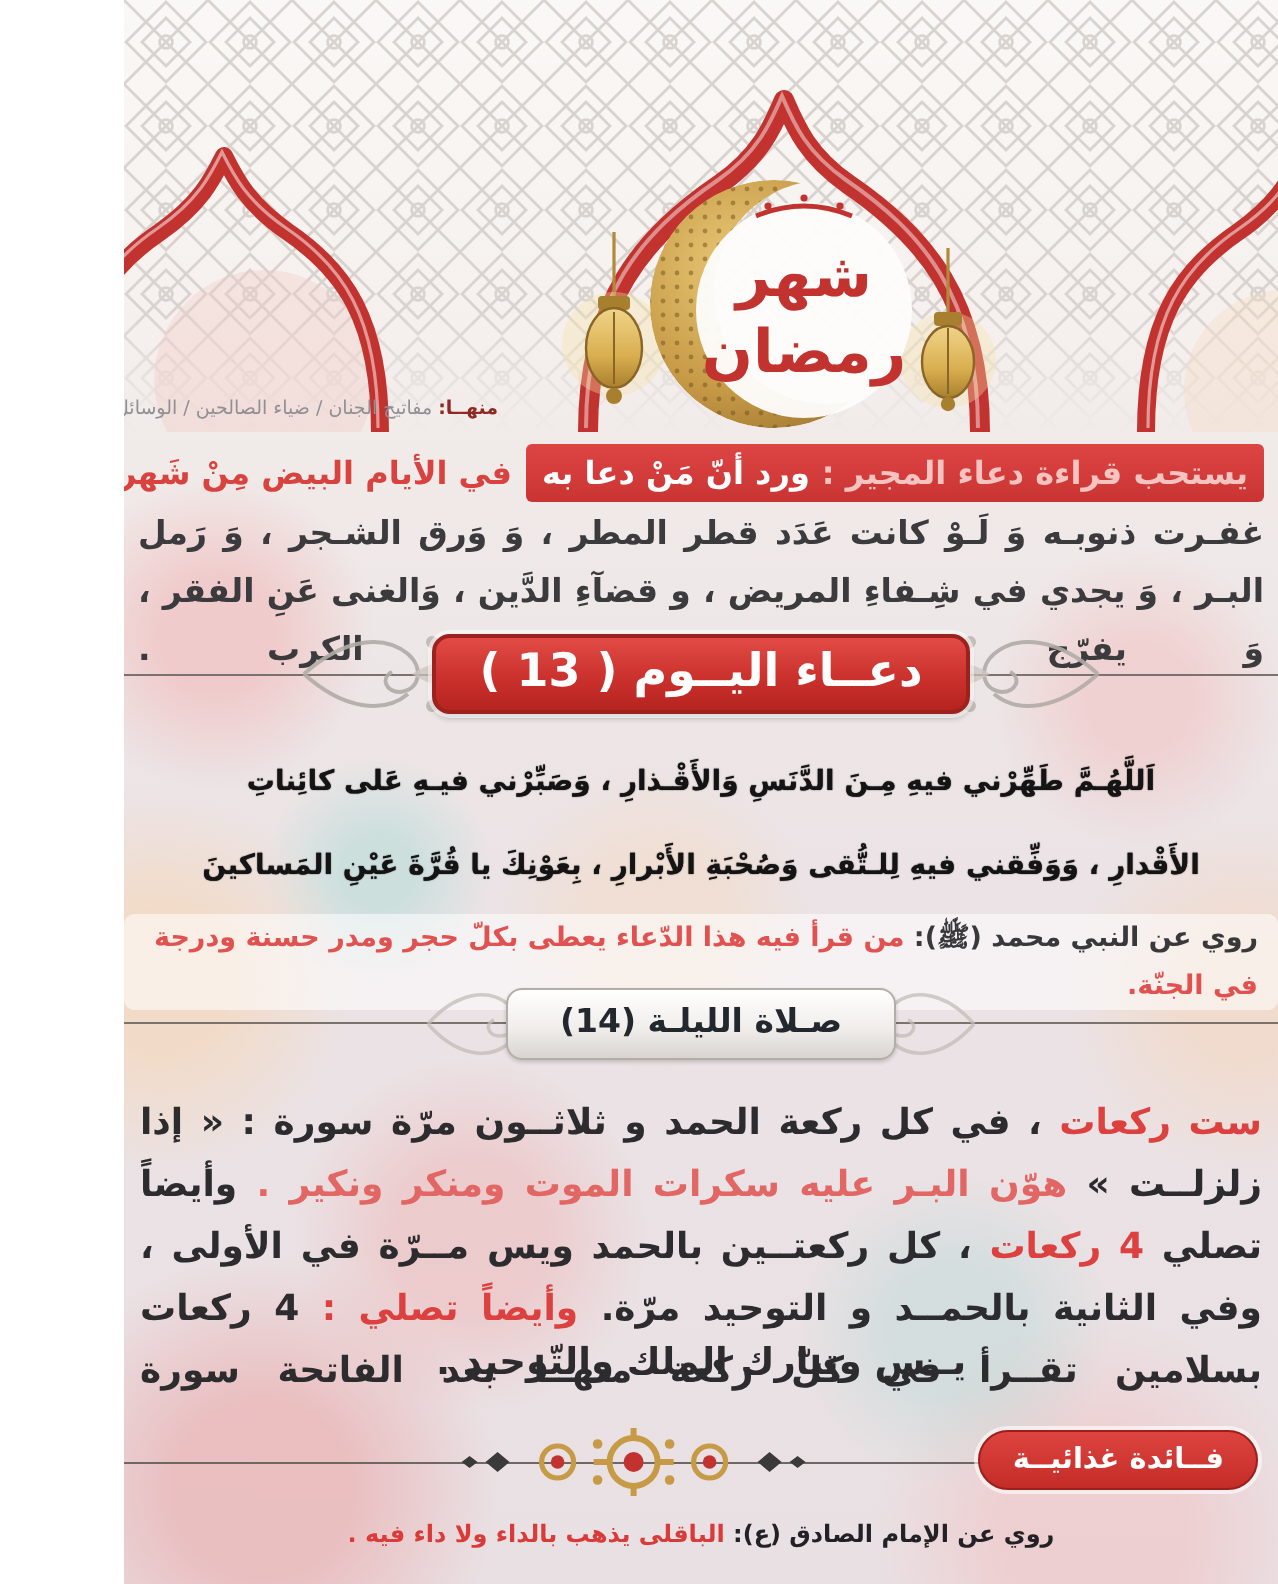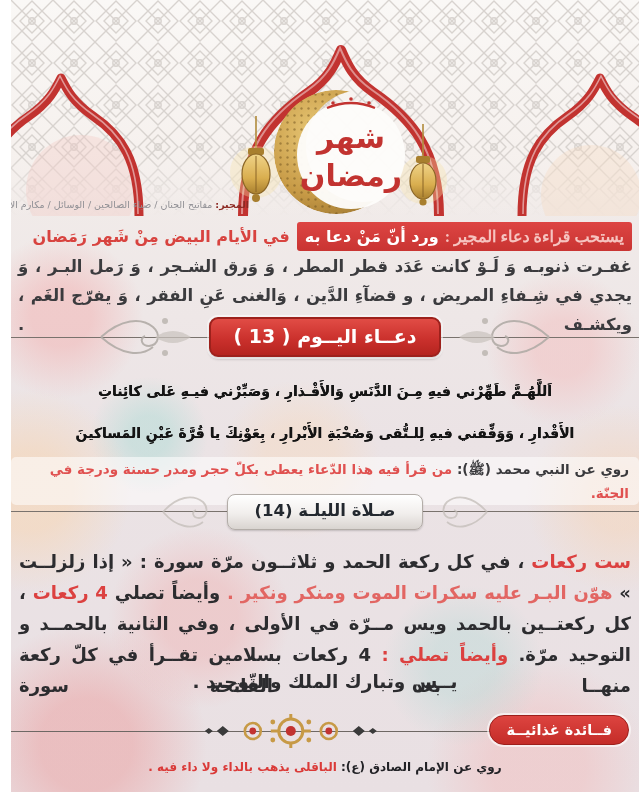--- a/index.html
+++ b/index.html
@@ -1,19 +1,19 @@
 <!DOCTYPE html>
 <html lang="ar" dir="rtl"><head>
 <meta charset="utf-8">
 <style>
   * { margin:0; padding:0; box-sizing:border-box; }
   html,body { width:639px; }
   body { font-family:"DejaVu Sans", sans-serif; }
   .poster{
-    position:relative; width:628px; height:792px; overflow:hidden;
+    position:relative; width:577px; height:792px; overflow:hidden;
     background:
       radial-gradient(circle at 8% 40%,  rgba(242,175,175,.50) 0 4%,  rgba(242,175,175,0) 11%),
       radial-gradient(circle at 3% 62%,  rgba(247,213,178,.55) 0 5%,  rgba(247,213,178,0) 13%),
       radial-gradient(circle at 22% 55%, rgba(168,219,212,.45) 0 3%,  rgba(168,219,212,0) 9%),
       radial-gradient(circle at 46% 58%, rgba(248,216,186,.40) 0 6%,  rgba(248,216,186,0) 14%),
       radial-gradient(circle at 88% 44%, rgba(243,184,184,.45) 0 4%,  rgba(243,184,184,0) 11%),
       radial-gradient(circle at 97% 63%, rgba(247,210,178,.45) 0 4%,  rgba(247,210,178,0) 12%),
       radial-gradient(circle at 30% 78%, rgba(240,170,170,.40) 0 5%,  rgba(240,170,170,0) 12%),
       radial-gradient(circle at 72% 84%, rgba(170,215,210,.35) 0 4%,  rgba(170,215,210,0) 10%),
       radial-gradient(circle at 12% 94%, rgba(235,150,150,.45) 0 5%,  rgba(235,150,150,0) 13%),
@@ -28,31 +28,31 @@
   .sources{ top:199px; right:390px; left:8px; font-size:9.5px; color:#8f8f94;
             white-space:nowrap; direction:rtl; text-align:left; }
   .sources .src-label{ color:#8d2a24; font-weight:bold; }
 
   
   .intro{ top:222px; right:7px; left:7px; direction:rtl; }
   .intro-line1{ display:flex; direction:rtl; align-items:stretch; height:29px; line-height:29px;
                 font-weight:bold; font-size:16px; white-space:nowrap; }
   .intro-strip{ background:linear-gradient(180deg,#dd4543,#c93432); border-radius:3px;
                 padding:0 8px; color:#fff; display:flex; gap:6px; }
-  .intro-strip .lead-heading{ color:#f6c4c0;font-family:Liberation Serif, serif; }
+  .intro-strip .lead-heading{ color:#f6c4c0; }
   .intro-lead-out{ color:#d8433f; padding-right:7px; }
   .intro-body{ margin-top:1px; font-weight:bold; font-size:16.5px; line-height:29px;
                color:#3b3b3e; text-align:justify; text-align-last:justify; }
 
   
   .rule{ height:0; border-top:1px solid #79726d; left:0; right:0; }
   .banner-day{ top:317px; left:0; right:0; height:40px; display:flex; justify-content:center; }
   .pill-red{ position:relative; z-index:2; background:linear-gradient(180deg,#e14c45 0%,#cb312d 55%,#b5241f 100%);
              border:2px solid #9d211c; box-shadow:0 0 0 2px rgba(255,255,255,.55), 0 2px 3px rgba(0,0,0,.25);
-             border-radius:9px; color:#fff; font-weight:bold; font-size:19px;
+             border-radius:9px; color:#fff; font-weight:bold; font-size:23px;
              padding:4px 22px; line-height:26px; white-space:nowrap; }
   .flourish{ position:absolute; top:-6px; z-index:1; opacity:.9; }
   .flourish.left-side{ left:88px; transform:scaleX(-1); }
   .flourish.right-side{ right:88px; }
 
   
   .dua{ top:370px; left:6px; right:6px; text-align:center; direction:rtl;
         font-weight:bold; font-size:14px; line-height:42px; color:#141414;
         text-shadow:0 0 .6px #141414; }
 
@@ -189,21 +189,21 @@
       <text x="340" y="148" font-size="30">شهر</text>
       <text x="340" y="186" font-size="30">رمضان</text>
       <path d="M316,108 q24,-10 48,0" fill="none" stroke="#c23330" stroke-width="2.4"></path>
       <circle cx="322" cy="103" r="1.8" fill="#c23330"></circle>
         <circle cx="340" cy="99" r="1.8" fill="#c23330"></circle>
         <circle cx="358" cy="103" r="1.8" fill="#c23330"></circle>
     </g>
   </svg>
 
   <div class="abs sources">
-    <span class="src-label">المجير:</span>
+    <span class="src-label">منهــا:</span>
     <span>مفاتيح الجنان / ضياء الصالحين / الوسائل / مكارم الأخلاق</span>
   </div>
 
   <div class="abs intro">
     <div class="intro-line1">
       <span class="intro-strip">
         <span class="lead-heading">يستحب قراءة دعاء المجير :</span>
         <span>ورد أنّ مَنْ دعا به</span>
       </span>
       <span class="intro-lead-out">في الأيام البيض مِنْ شَهر رَمَضان</span>

